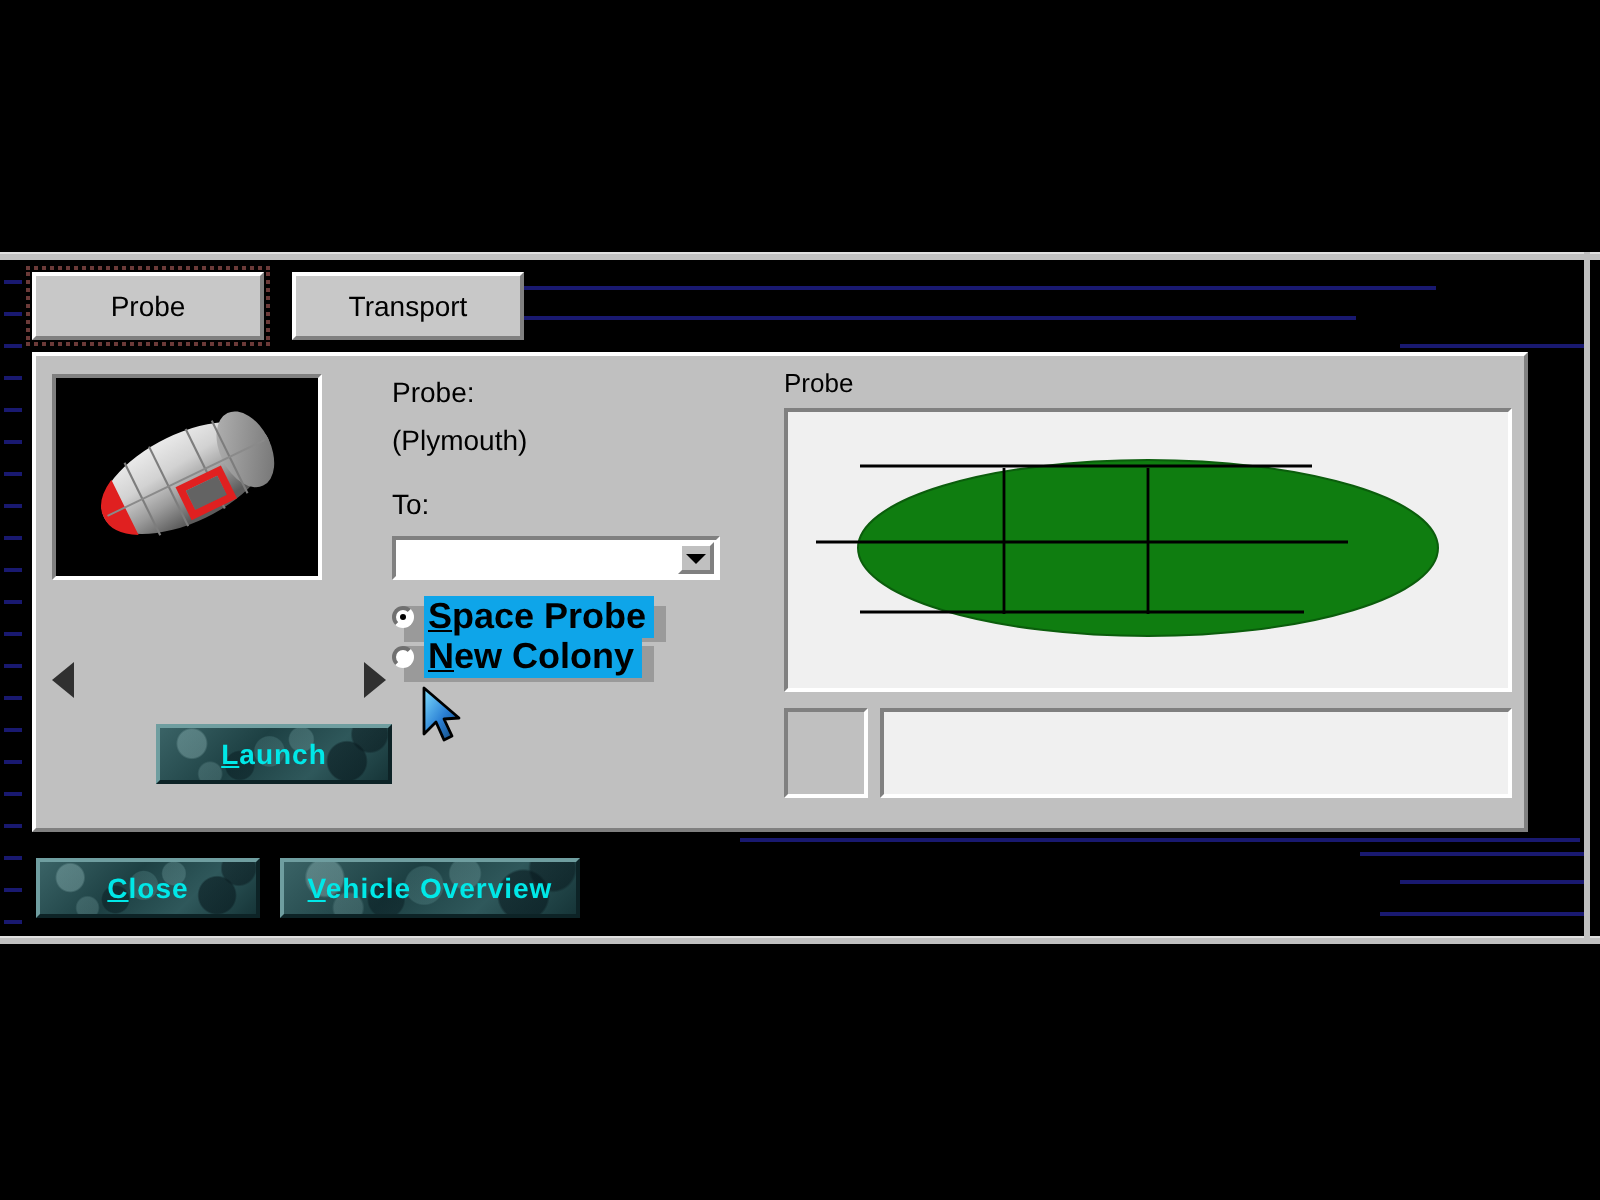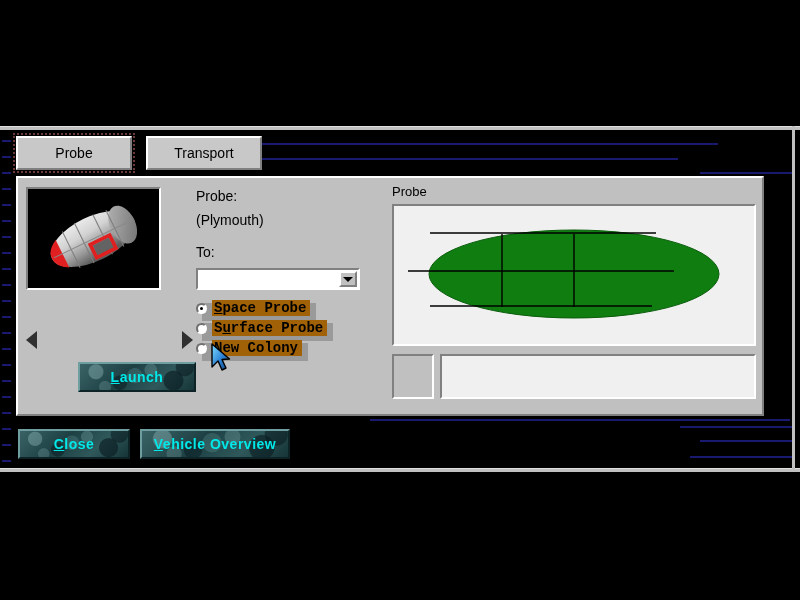--- a/index.html
+++ b/index.html
@@ -274,27 +274,27 @@
     content: "";
     position: absolute;
     left: 2px; top: 2px;
     width: 3px; height: 3px;
     border-radius: 50%;
     background: #000000;
   }
   .radio-label {
     position: relative;
     z-index: 2;
-    background: #a16207;
+    background: #0ea5e9;
     padding: 0 4px 0 2px;
-    font-size: 14px;
+    font-size: 18px;
     font-weight: bold;
     color: #000000;
     white-space: nowrap;
-    font-family: Liberation Mono, monospace;
+    font-family: Liberation Sans, sans-serif;
   }
   .radio-label u { text-decoration: underline; }
 
   
   #probe-groupbox {
     position: absolute;
     left: 370px; top: 4px;
     width: 372px; height: 230px;
   }
   #probe-group-title {
@@ -460,25 +460,20 @@
 
     <div id="probe-type-group">
       <div class="radio-row checked">
         <span class="radio-shadow"></span>
         <span class="radio-dot"></span>
         <span class="radio-label"><u>S</u><span>pace Probe</span></span>
       </div>
       <div class="radio-row">
         <span class="radio-shadow"></span>
         <span class="radio-dot"></span>
-        <span class="radio-label"><span>S</span><u>u</u><span>rface Probe</span></span>
-      </div>
-      <div class="radio-row">
-        <span class="radio-shadow"></span>
-        <span class="radio-dot"></span>
         <span class="radio-label"><u>N</u><span>ew Colony</span></span>
       </div>
     </div>
   </div>
 
   <div id="probe-groupbox">
     <div id="probe-group-title">Probe</div>
 
     <div id="probe-canvas-frame">
       <svg id="probe-diagram" width="360" height="138" viewBox="0 0 360 138">

